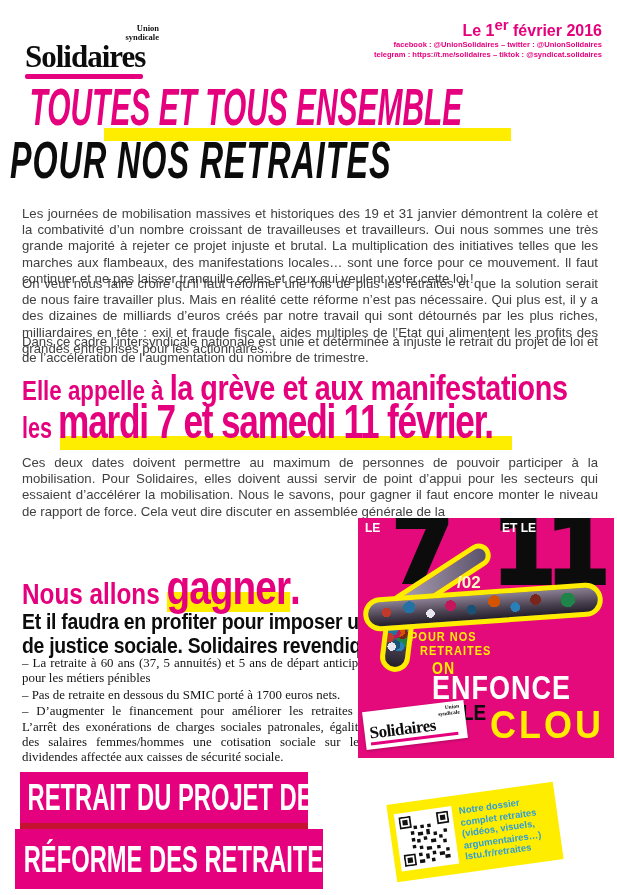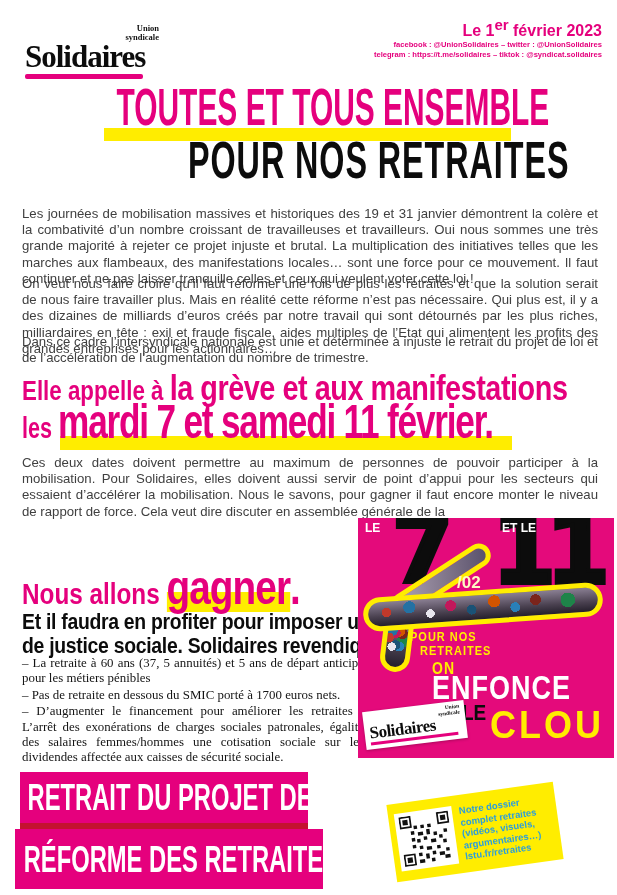--- a/index.html
+++ b/index.html
@@ -12,21 +12,21 @@
   .logo { position:absolute; left:25px; top:8px; width:140px;margin-top:16px; }
   .logo-top { font-family:"Liberation Serif", serif; font-size:8.5px; font-weight:bold; color:#111; text-align:right; padding-right:6px; line-height:9px; white-space:pre-line; }
   .logo-name { font-family:"Liberation Serif", serif; font-weight:bold; font-size:31px; letter-spacing:-1px; color:#0c0c0c; line-height:30px; }
   .logo-bar { height:5px; background:#e5007d; width:118px; margin-top:2px; border-radius:2px; }
   .hdr-right { position:absolute; right:15px; top:16px; text-align:right; color:#e5007d; }
   .hdr-date { font-size:16px; font-weight:bold; line-height:18px; }
   .hdr-date sup { font-size:15px; }
   .hdr-social { font-size:7.6px; line-height:10px; font-weight:bold; }
   
   .hand { font-family:"Liberation Sans", sans-serif; font-weight:bold; }
-  .title-wrap { position:absolute; left:0; top:78px; width:579px; text-align:right; }
+  .title-wrap { position:absolute; left:0; top:78px; width:579px; text-align:left;font-style:italic; }
   .title1 { display:inline-block; color:#e5007d; font-size:34px; letter-spacing:0px; transform:scale(.88,1.5); transform-origin:center top; position:relative; z-index:2; }
   .title-bar { position:absolute; left:104px; top:50px; width:407px; height:13px; background:#ffed00; z-index:1; }
   .title2 { display:inline-block; color:#0c0c0c; font-size:34px; letter-spacing:1px; transform:scale(.95,1.5); transform-origin:center top; margin-top:14px; position:relative; z-index:2; }
   
   .para { position:absolute; left:22px; width:576px; font-family:Liberation Sans, sans-serif; font-size:13.2px; line-height:16.2px; color:#404040; text-align:justify; }
   
   .appeal1 { position:absolute; left:22px; top:369px; white-space:nowrap; transform:scale(.93,1.12); transform-origin:left top; color:#e5007d; z-index:2; }
   .appeal1 .lead { font-size:24px; font-weight:bold; }
   .appeal1 .big { font-size:31px; font-weight:bold; letter-spacing:-.5px; }
   .appeal2 { position:absolute; left:22px; top:395px; white-space:nowrap; transform:scale(.8,1.08); transform-origin:left top; color:#e5007d; z-index:2; }
@@ -95,21 +95,21 @@
 
 <div id="page">
 
   <div class="logo">
     <div class="logo-top">Union
 syndicale</div>
     <div class="logo-name">Solidaires</div>
     <div class="logo-bar"></div>
   </div>
   <div class="hdr-right">
-    <div class="hdr-date"><span>Le 1</span><sup>er</sup><span> février 2023</span></div>
+    <div class="hdr-date"><span>Le 1</span><sup>er</sup><span> février 2016</span></div>
     <div class="hdr-social">facebook : @UnionSolidaires – twitter : @UnionSolidaires</div>
     <div class="hdr-social">telegram : https://t.me/solidaires – tiktok : @syndicat.solidaires</div>
   </div>
 
   <div class="title-wrap">
     <div class="title-bar"></div>
     <div><span class="hand title1">TOUTES ET TOUS ENSEMBLE</span></div>
     <div><span class="hand title2">POUR NOS RETRAITES</span></div>
   </div>
 

